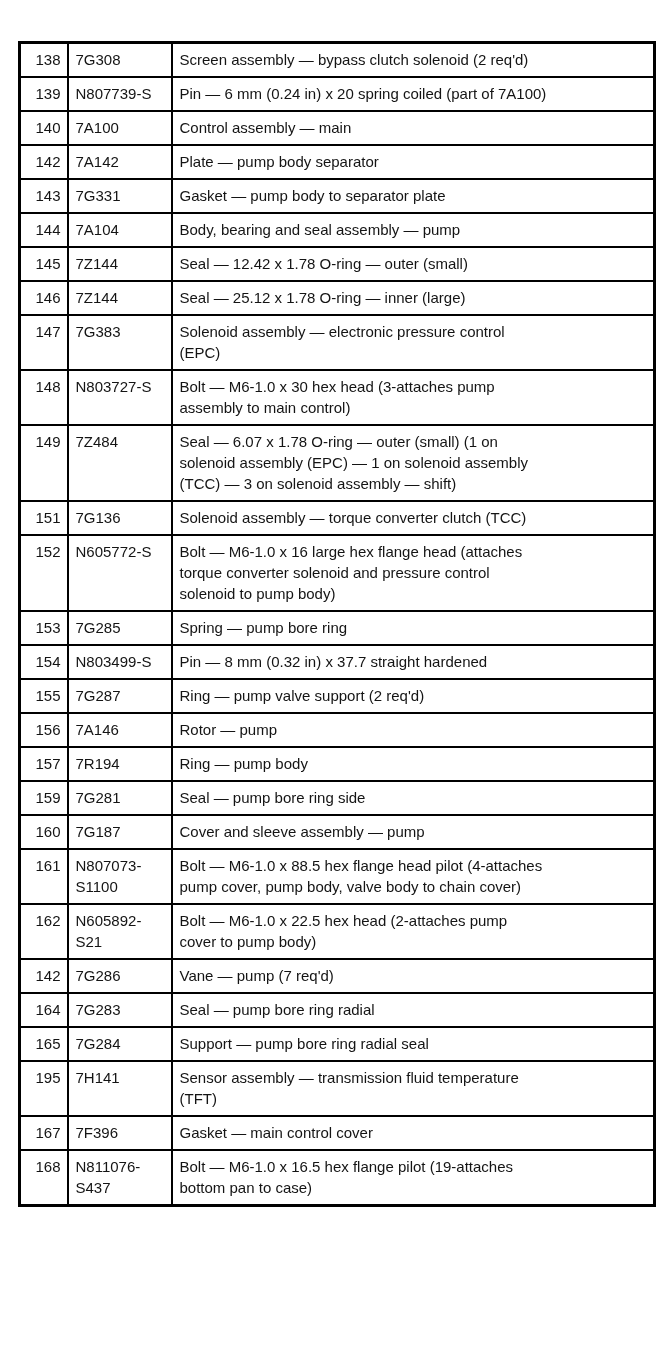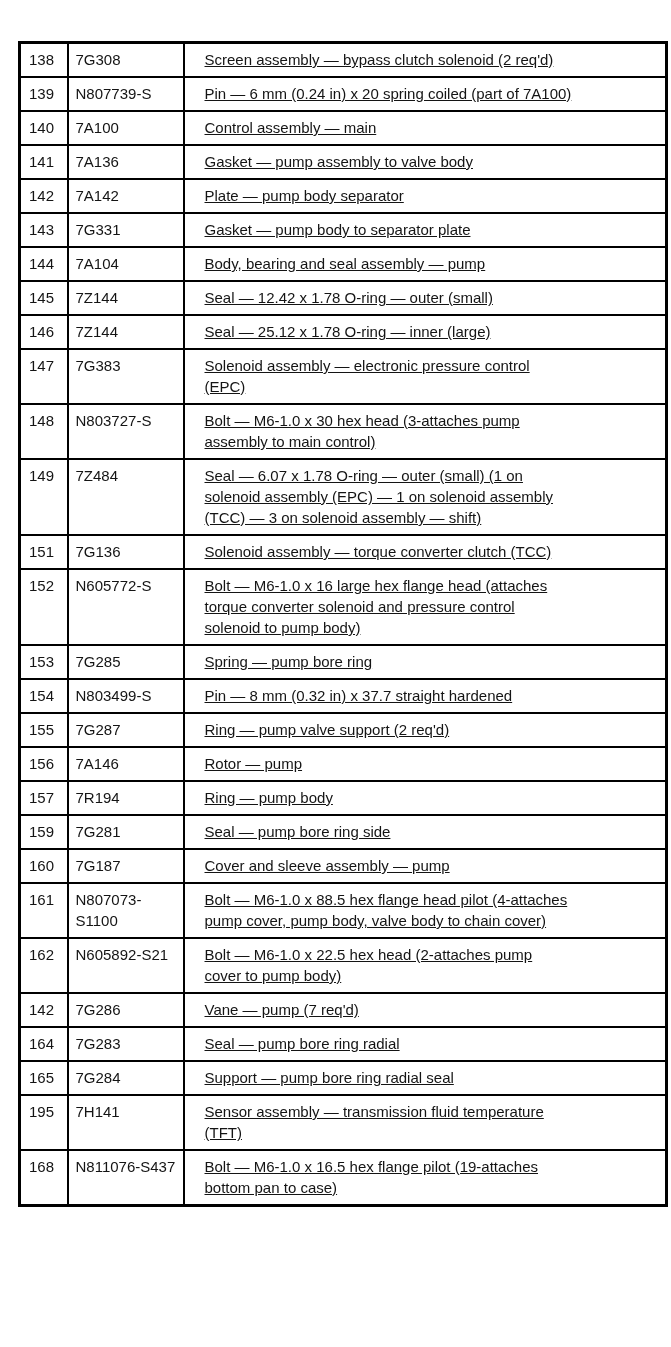--- a/index.html
+++ b/index.html
@@ -24,29 +24,29 @@
     vertical-align: top;
     font-size: 15px;
     line-height: 21px;
     color: #141414;
     padding: 5px 6px 6px 7px;
     overflow-wrap: break-word;
   }
   .parts-table td.cell-item {
     width: 48px;
     padding-left: 8px;
+    text-align: right;
   }
   .parts-table td.cell-part {
-    width: 116px;
+    width: 104px;
   }
   .parts-table td.cell-desc {
     width: 483px;
-    padding-left: 20px;
+    padding-left: 7px;
     white-space: pre-line;
-    text-decoration: underline;
   }
 </style>
 </head>
 <body>
 
 <table class="parts-table">
   <tbody>
       <tr>
     <td class="cell-item">138</td>
     <td class="cell-part">7G308</td>
@@ -56,25 +56,20 @@
     <td class="cell-item">139</td>
     <td class="cell-part">N807739-S</td>
     <td class="cell-desc">Pin — 6 mm (0.24 in) x 20 spring coiled (part of 7A100)</td>
   </tr>
       <tr>
     <td class="cell-item">140</td>
     <td class="cell-part">7A100</td>
     <td class="cell-desc">Control assembly — main</td>
   </tr>
       <tr>
-    <td class="cell-item">141</td>
-    <td class="cell-part">7A136</td>
-    <td class="cell-desc">Gasket — pump assembly to valve body</td>
-  </tr>
-      <tr>
     <td class="cell-item">142</td>
     <td class="cell-part">7A142</td>
     <td class="cell-desc">Plate — pump body separator</td>
   </tr>
       <tr>
     <td class="cell-item">143</td>
     <td class="cell-part">7G331</td>
     <td class="cell-desc">Gasket — pump body to separator plate</td>
   </tr>
       <tr>
@@ -185,19 +180,24 @@
     <td class="cell-part">7G284</td>
     <td class="cell-desc">Support — pump bore ring radial seal</td>
   </tr>
       <tr>
     <td class="cell-item">195</td>
     <td class="cell-part">7H141</td>
     <td class="cell-desc">Sensor assembly — transmission fluid temperature
 (TFT)</td>
   </tr>
       <tr>
+    <td class="cell-item">167</td>
+    <td class="cell-part">7F396</td>
+    <td class="cell-desc">Gasket — main control cover</td>
+  </tr>
+      <tr>
     <td class="cell-item">168</td>
     <td class="cell-part">N811076-S437</td>
     <td class="cell-desc">Bolt — M6-1.0 x 16.5 hex flange pilot (19-attaches
 bottom pan to case)</td>
   </tr>
     </tbody>
 </table>
 
 </body></html>

